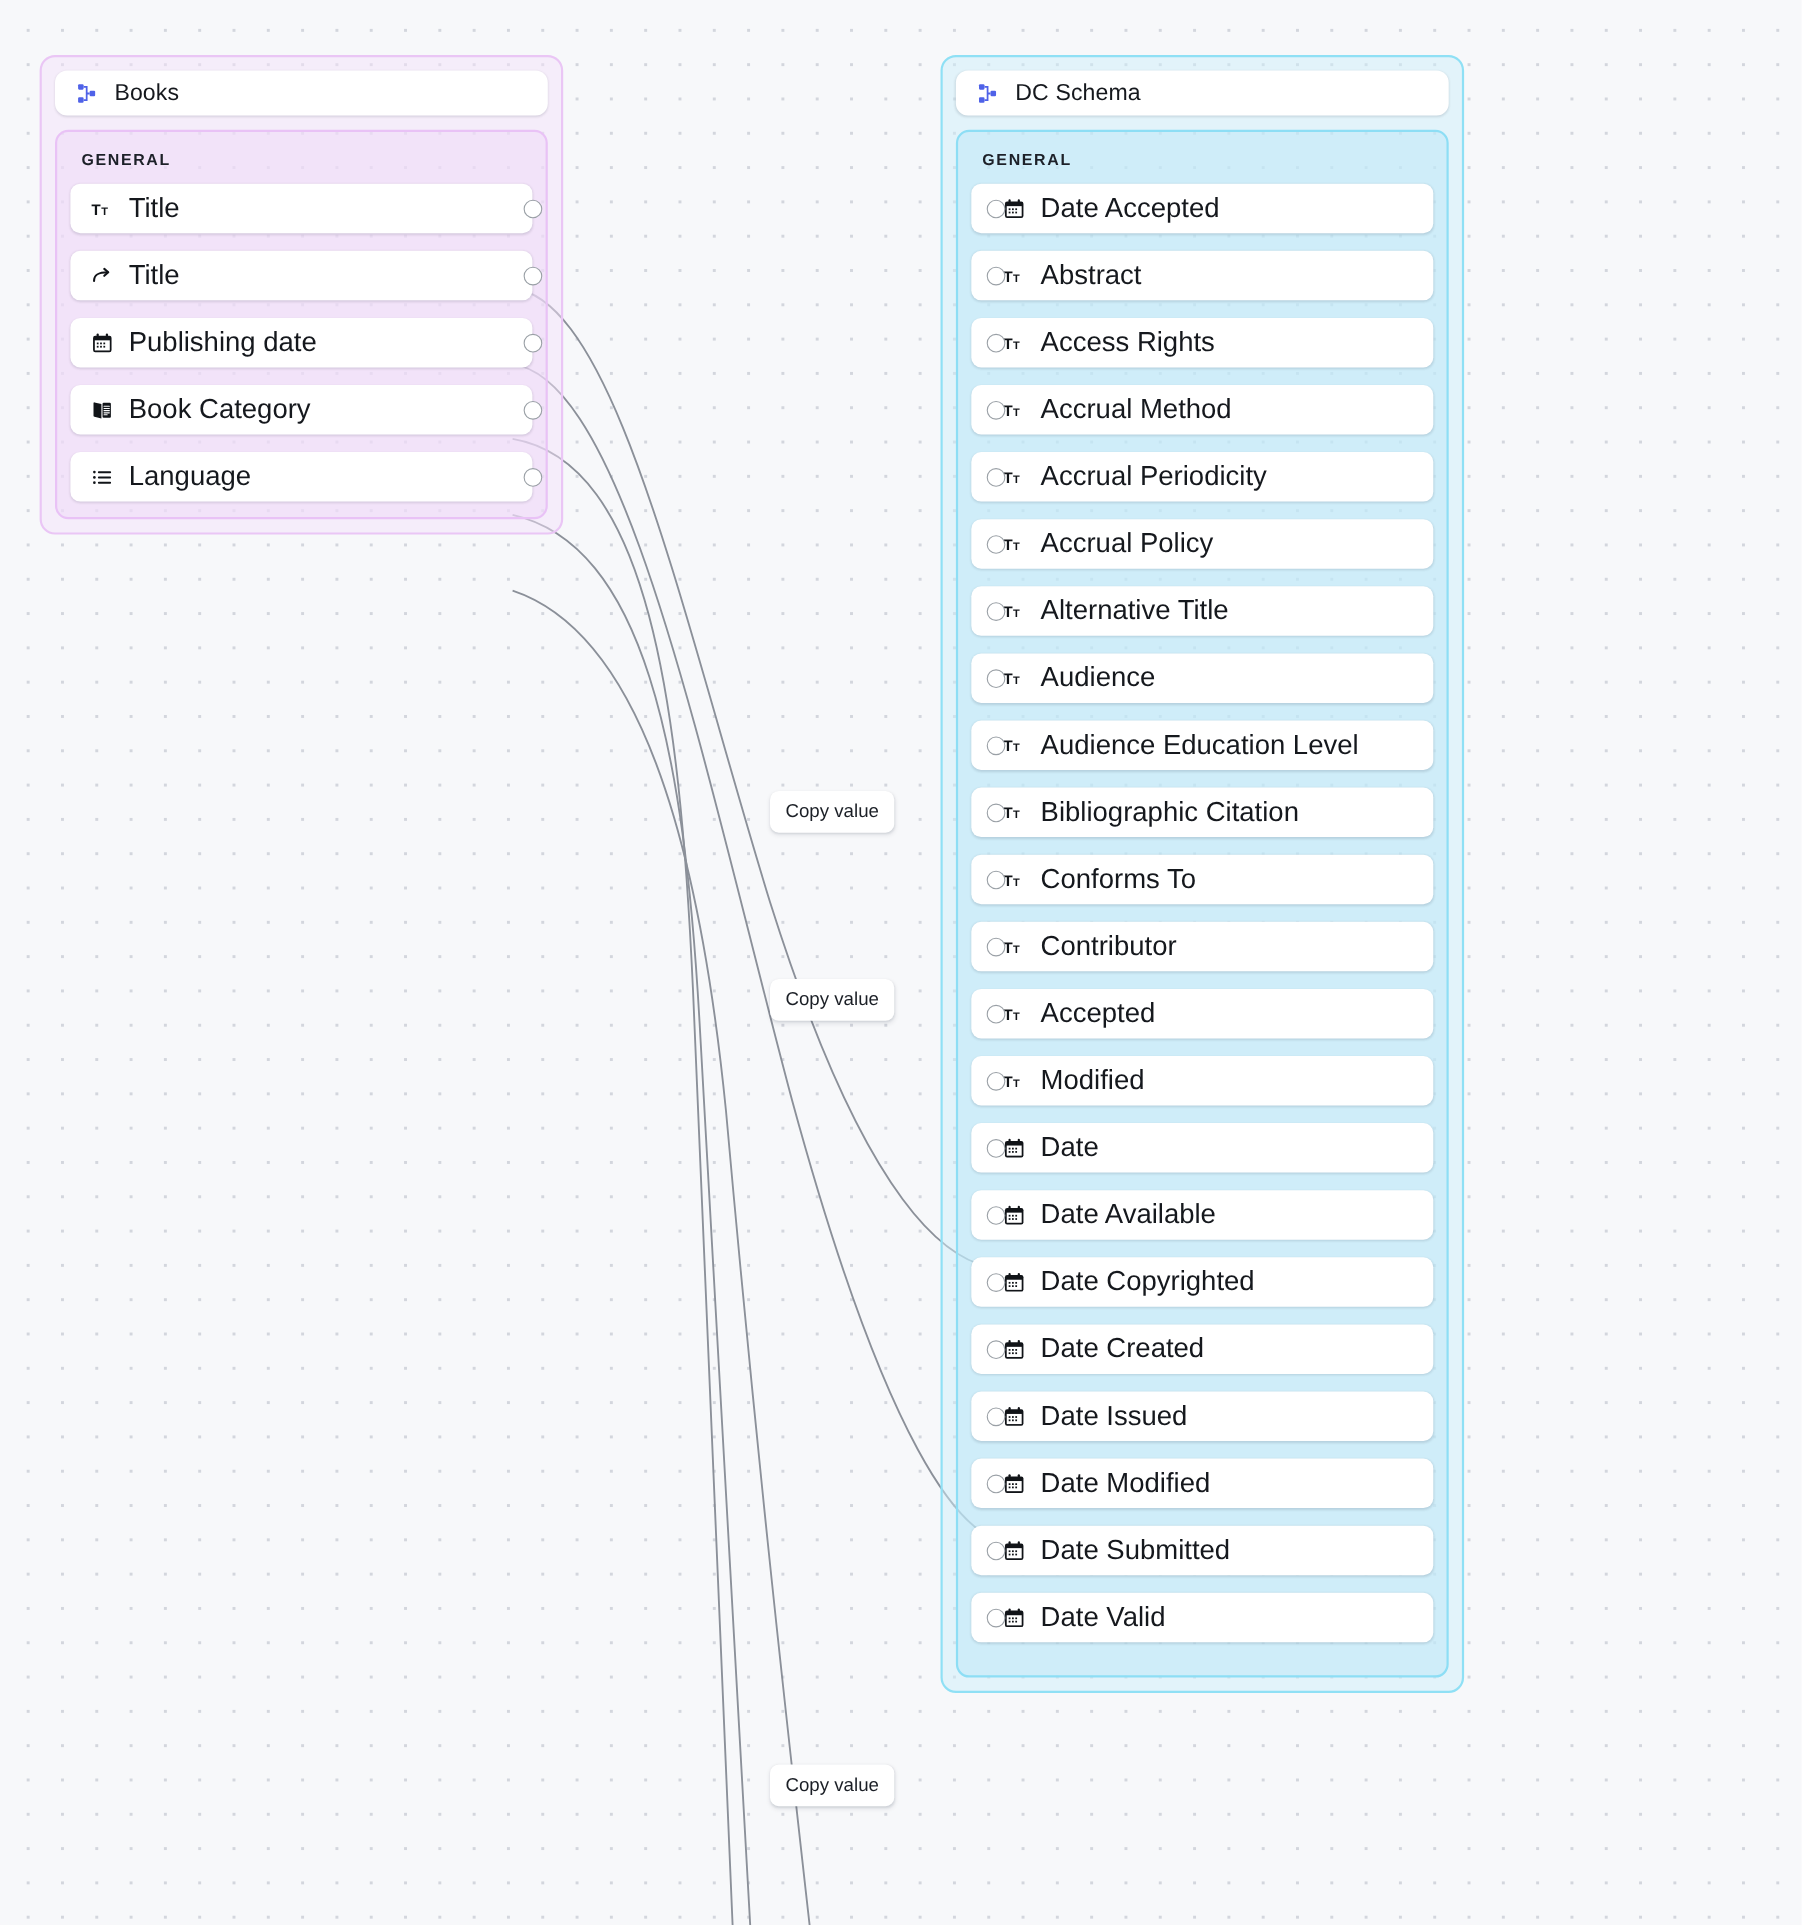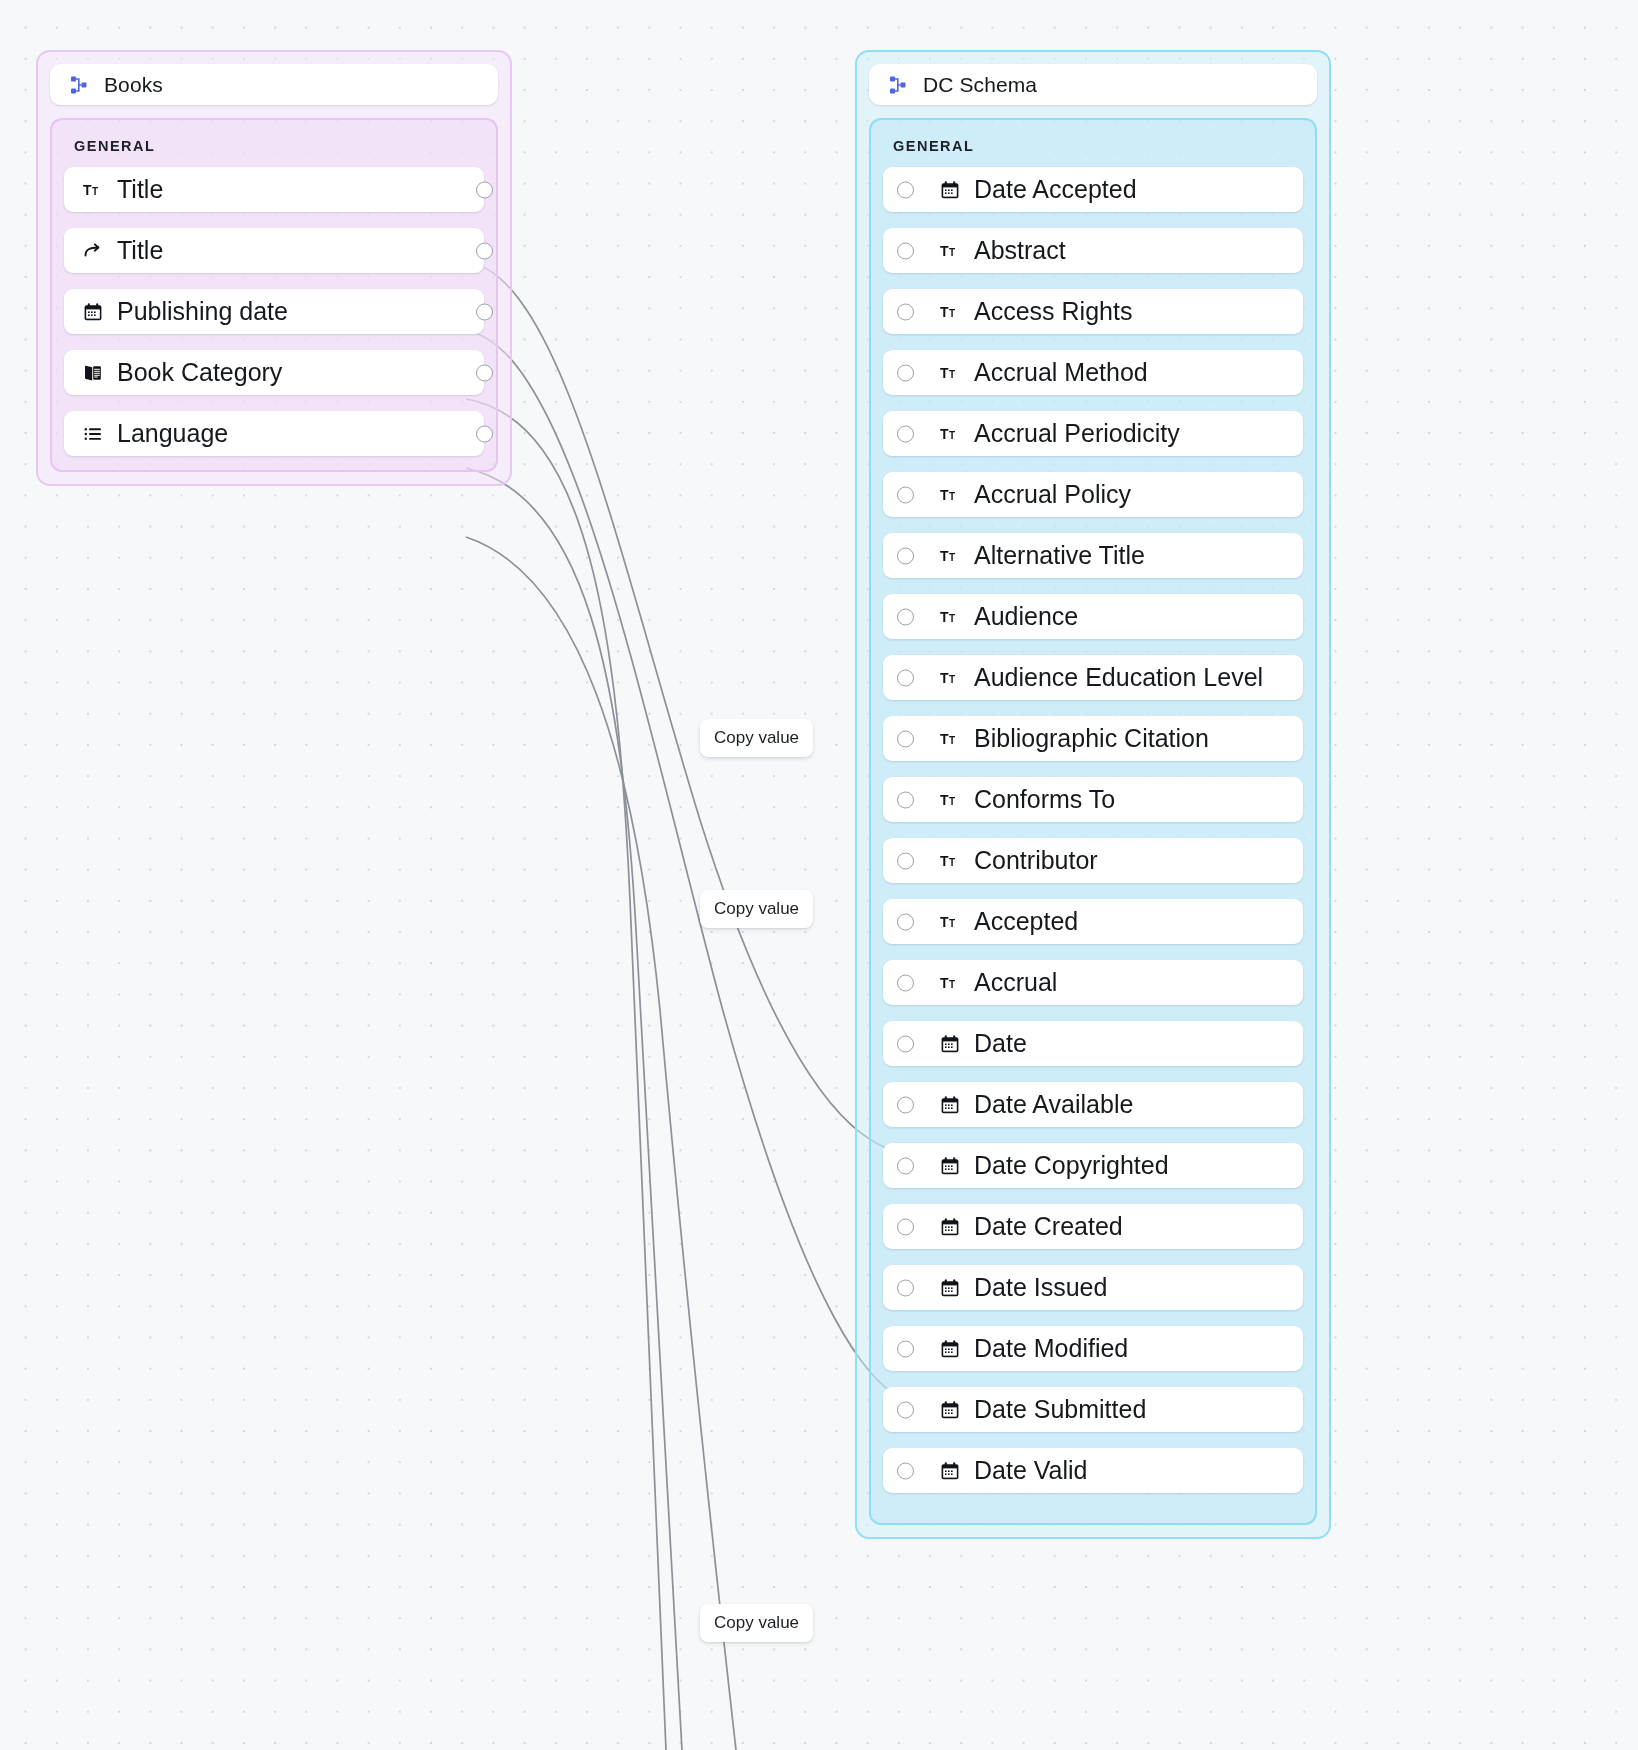--- a/index.html
+++ b/index.html
@@ -120,21 +120,21 @@
     width: 476px;
   }
   #books-node .field-row { padding-left: 18px; gap: 13px; }
 
   
   #dc-node {
     left: 855px; top: 50px;
     width: 476px;
   }
   #dc-node .field-row {
-    padding-left: 56px;
+    padding-left: 28px;
     gap: 13px;
     margin-bottom: 16px;
   }
   #dc-node .port.left { left: 14px; }
 
   
   #edges {
     position: absolute;
     left: 0; top: 0;
     width: 1638px; height: 1750px;
@@ -429,21 +429,21 @@
             <span class="field-label">Accepted</span>
           </div>
           <div class="field-row">
             <span class="port left"></span>
             <span class="ficon">
               <svg width="20" height="20" viewBox="0 0 20 20">
                 <text x="0" y="15" font-family="Liberation Sans, sans-serif" font-size="14" font-weight="700" fill="#111418">T</text>
                 <text x="9" y="15" font-family="Liberation Sans, sans-serif" font-size="10" font-weight="700" fill="#111418">T</text>
               </svg>
             </span>
-            <span class="field-label">Accrual</span>
+            <span class="field-label">Modified</span>
           </div>
           <div class="field-row">
             <span class="port left"></span>
             <span class="ficon">
               <svg width="20" height="20" viewBox="0 0 20 20">
                 <rect x="1.6" y="3.2" width="16.8" height="15" rx="2" fill="#111418"></rect>
                 <rect x="3.2" y="7.4" width="13.6" height="9.2" fill="#ffffff"></rect>
                 <rect x="4.8" y="1.2" width="2" height="4" rx="1" fill="#111418"></rect>
                 <rect x="13.2" y="1.2" width="2" height="4" rx="1" fill="#111418"></rect>
                 <g fill="#111418">

